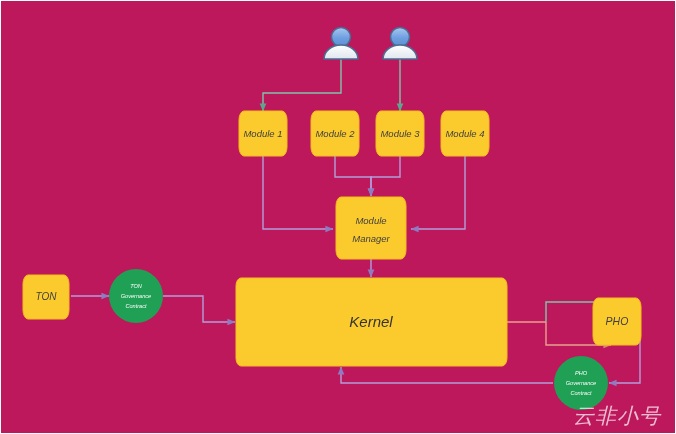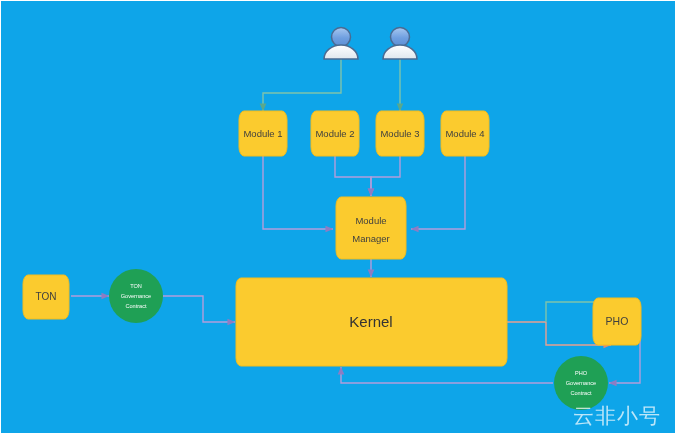--- a/index.html
+++ b/index.html
@@ -4,25 +4,26 @@
 <style>
   html, body {
     margin: 0;
     padding: 0;
     background: #ffffff;
   }
   #canvas {
     position: relative;
     width: 676px;
     height: 434px;
-    background: #0ea5e9;
+    background: #be185d;
     border: 1px solid #ffffff;
     box-sizing: border-box;
     overflow: hidden;
     font-family: "Liberation Sans", sans-serif;
+    font-style: italic;
   }
   #diagram {
     position: absolute;
     left: 0;
     top: 0;
     width: 676px;
     height: 434px;
   }
   .node-label {
     font-family: "Liberation Sans", sans-serif;

